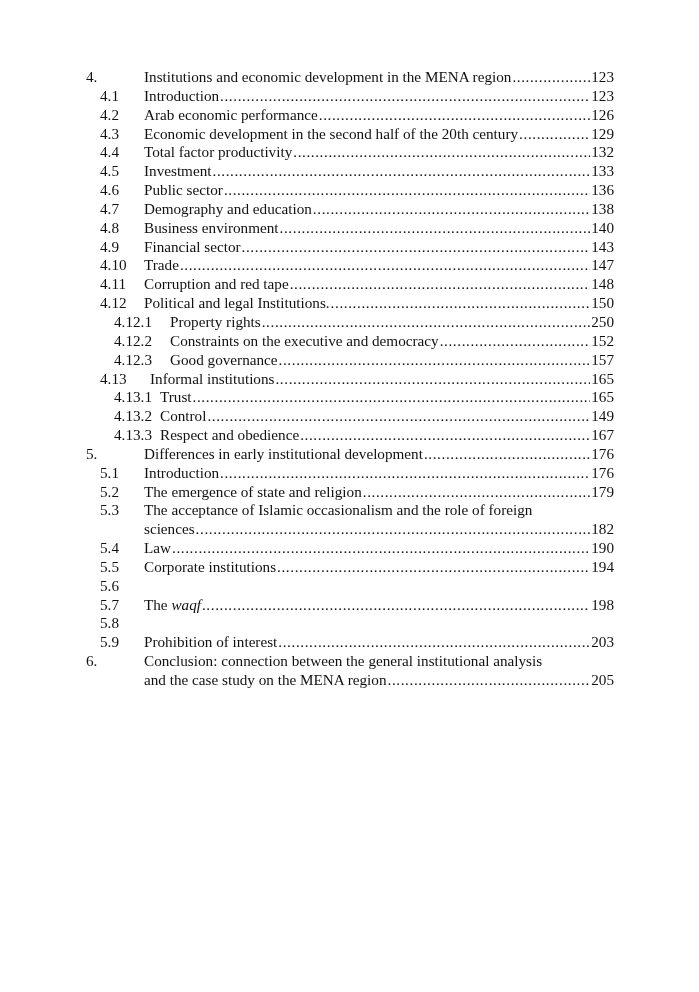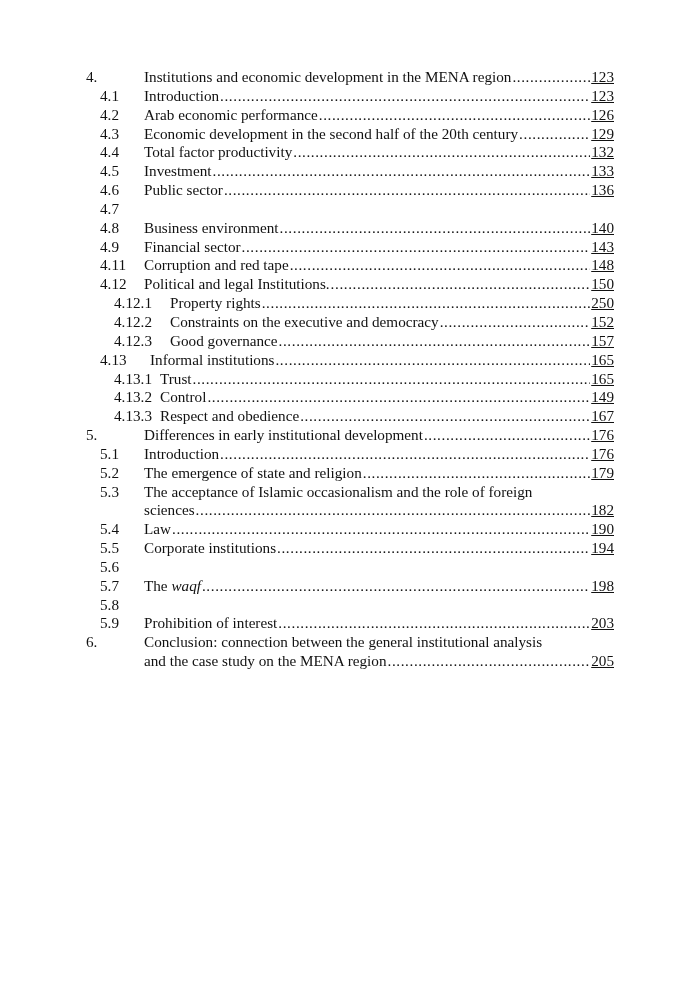--- a/index.html
+++ b/index.html
@@ -6,21 +6,21 @@
     body { width: 699px; height: 992px; position: relative; overflow: hidden;
            font-family: "Liberation Serif", serif; color: #111111; }
     .toc { position: absolute; left: 0; top: 68px; width: 699px; }
     .row { position: relative; height: 18.85px; font-size: 15.2px; line-height: 18.85px; }
     .num { position: absolute; top: 0; white-space: nowrap; }
     .entry { position: absolute; top: 0; right: 85px; display: flex; align-items: baseline; white-space: nowrap; }
     .title { white-space: nowrap; }
     .title em { font-style: italic; }
     .leader { flex: 1 1 auto; overflow: hidden; white-space: nowrap; letter-spacing: 0.6px; margin: 0 1px; }
     .leader::before { content: "............................................................................................................................................................................................................................"; }
-    .page { white-space: nowrap; text-align: center; text-decoration: underline; }
+    .page { white-space: nowrap; text-align: center; }
     .plain { position: absolute; top: 0; white-space: nowrap; text-align: center; }
   </style>
 </head>
 <body>
 
 <div class="toc">
 
   <div class="row">
     <span class="num" style="left:86px">4.</span>
     <span class="entry" style="left:144px">
@@ -79,40 +79,53 @@
     <span class="num" style="left:100px">4.6</span>
     <span class="entry" style="left:144px">
         <span class="title">Public sector</span>
         <span class="leader"></span>
         <span class="page">136</span>
       </span>
   </div>
 
   <div class="row">
     <span class="num" style="left:100px">4.7</span>
+    <span class="entry" style="left:144px">
+        <span class="title">Demography and education</span>
+        <span class="leader"></span>
+        <span class="page">138</span>
+      </span>
   </div>
 
   <div class="row">
     <span class="num" style="left:100px">4.8</span>
     <span class="entry" style="left:144px">
         <span class="title">Business environment</span>
         <span class="leader"></span>
         <span class="page">140</span>
       </span>
   </div>
 
   <div class="row">
     <span class="num" style="left:100px">4.9</span>
     <span class="entry" style="left:144px">
         <span class="title">Financial sector</span>
         <span class="leader"></span>
         <span class="page">143</span>
       </span>
   </div>
 
+  <div class="row">
+    <span class="num" style="left:100px">4.10</span>
+    <span class="entry" style="left:144px">
+        <span class="title">Trade</span>
+        <span class="leader"></span>
+        <span class="page">147</span>
+      </span>
+  </div>
 
   <div class="row">
     <span class="num" style="left:100px">4.11</span>
     <span class="entry" style="left:144px">
         <span class="title">Corruption and red tape</span>
         <span class="leader"></span>
         <span class="page">148</span>
       </span>
   </div>
 

